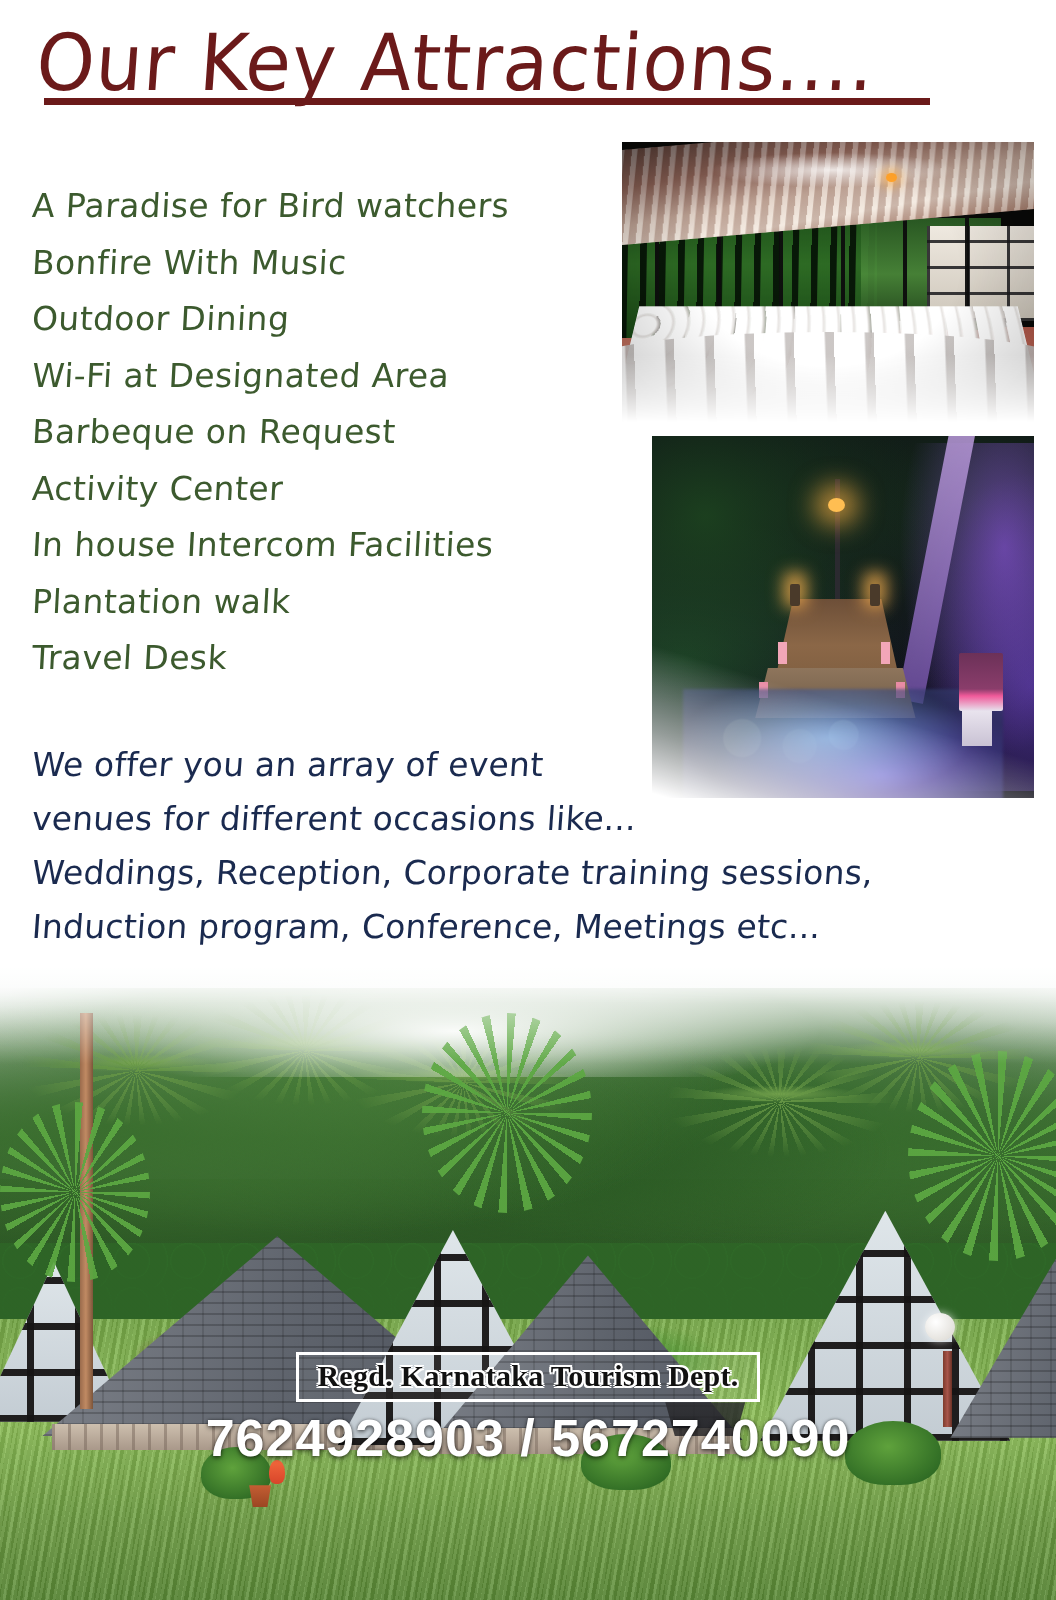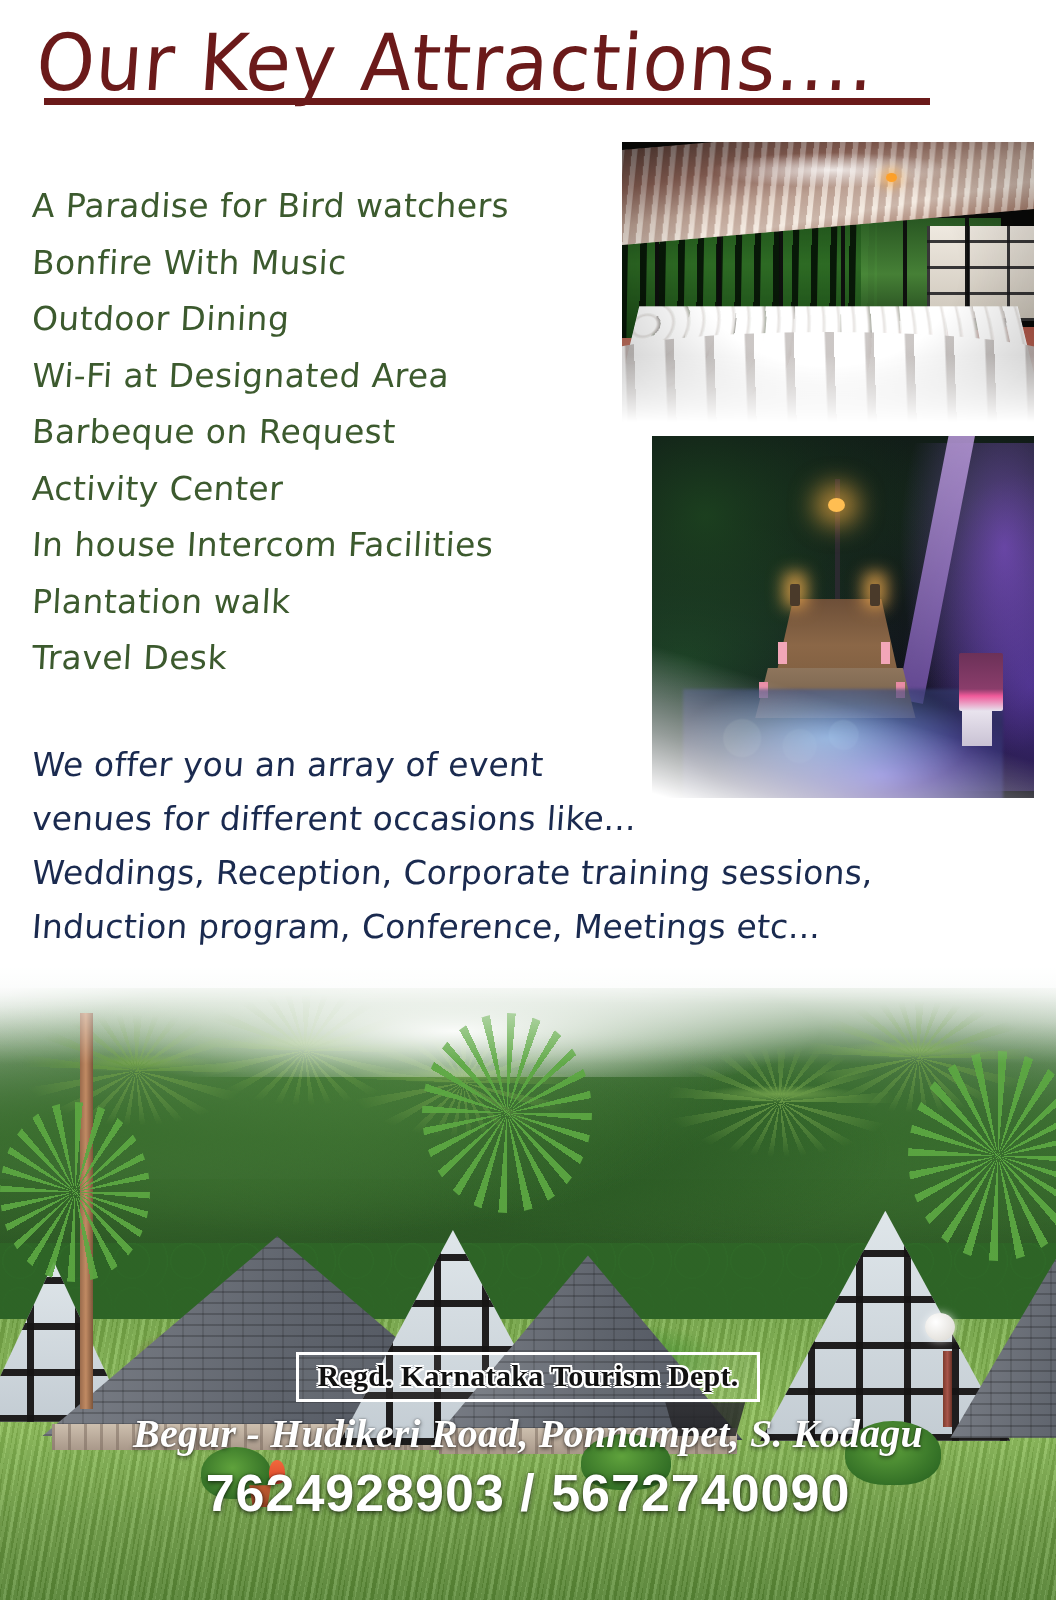--- a/index.html
+++ b/index.html
@@ -484,15 +484,14 @@
   <div class="bp-shrub" style="left:80%; top:72%; width:96px; height:64px;"></div>
   <div class="bp-pot"></div>
   <div class="bp-flower"></div>
   <div class="bp-softglow"></div>
 </div>
 
 <div class="footer">
   <div class="regd-box">
     <span class="regd-text">Regd. Karnataka Tourism Dept.</span>
   </div>
-  <div class="addr">Begur - Hudikeri Road, Ponnampet, S. Kodagu</div>
   <div class="phones">7624928903 / 5672740090</div>
 </div>
 
 </body></html>

